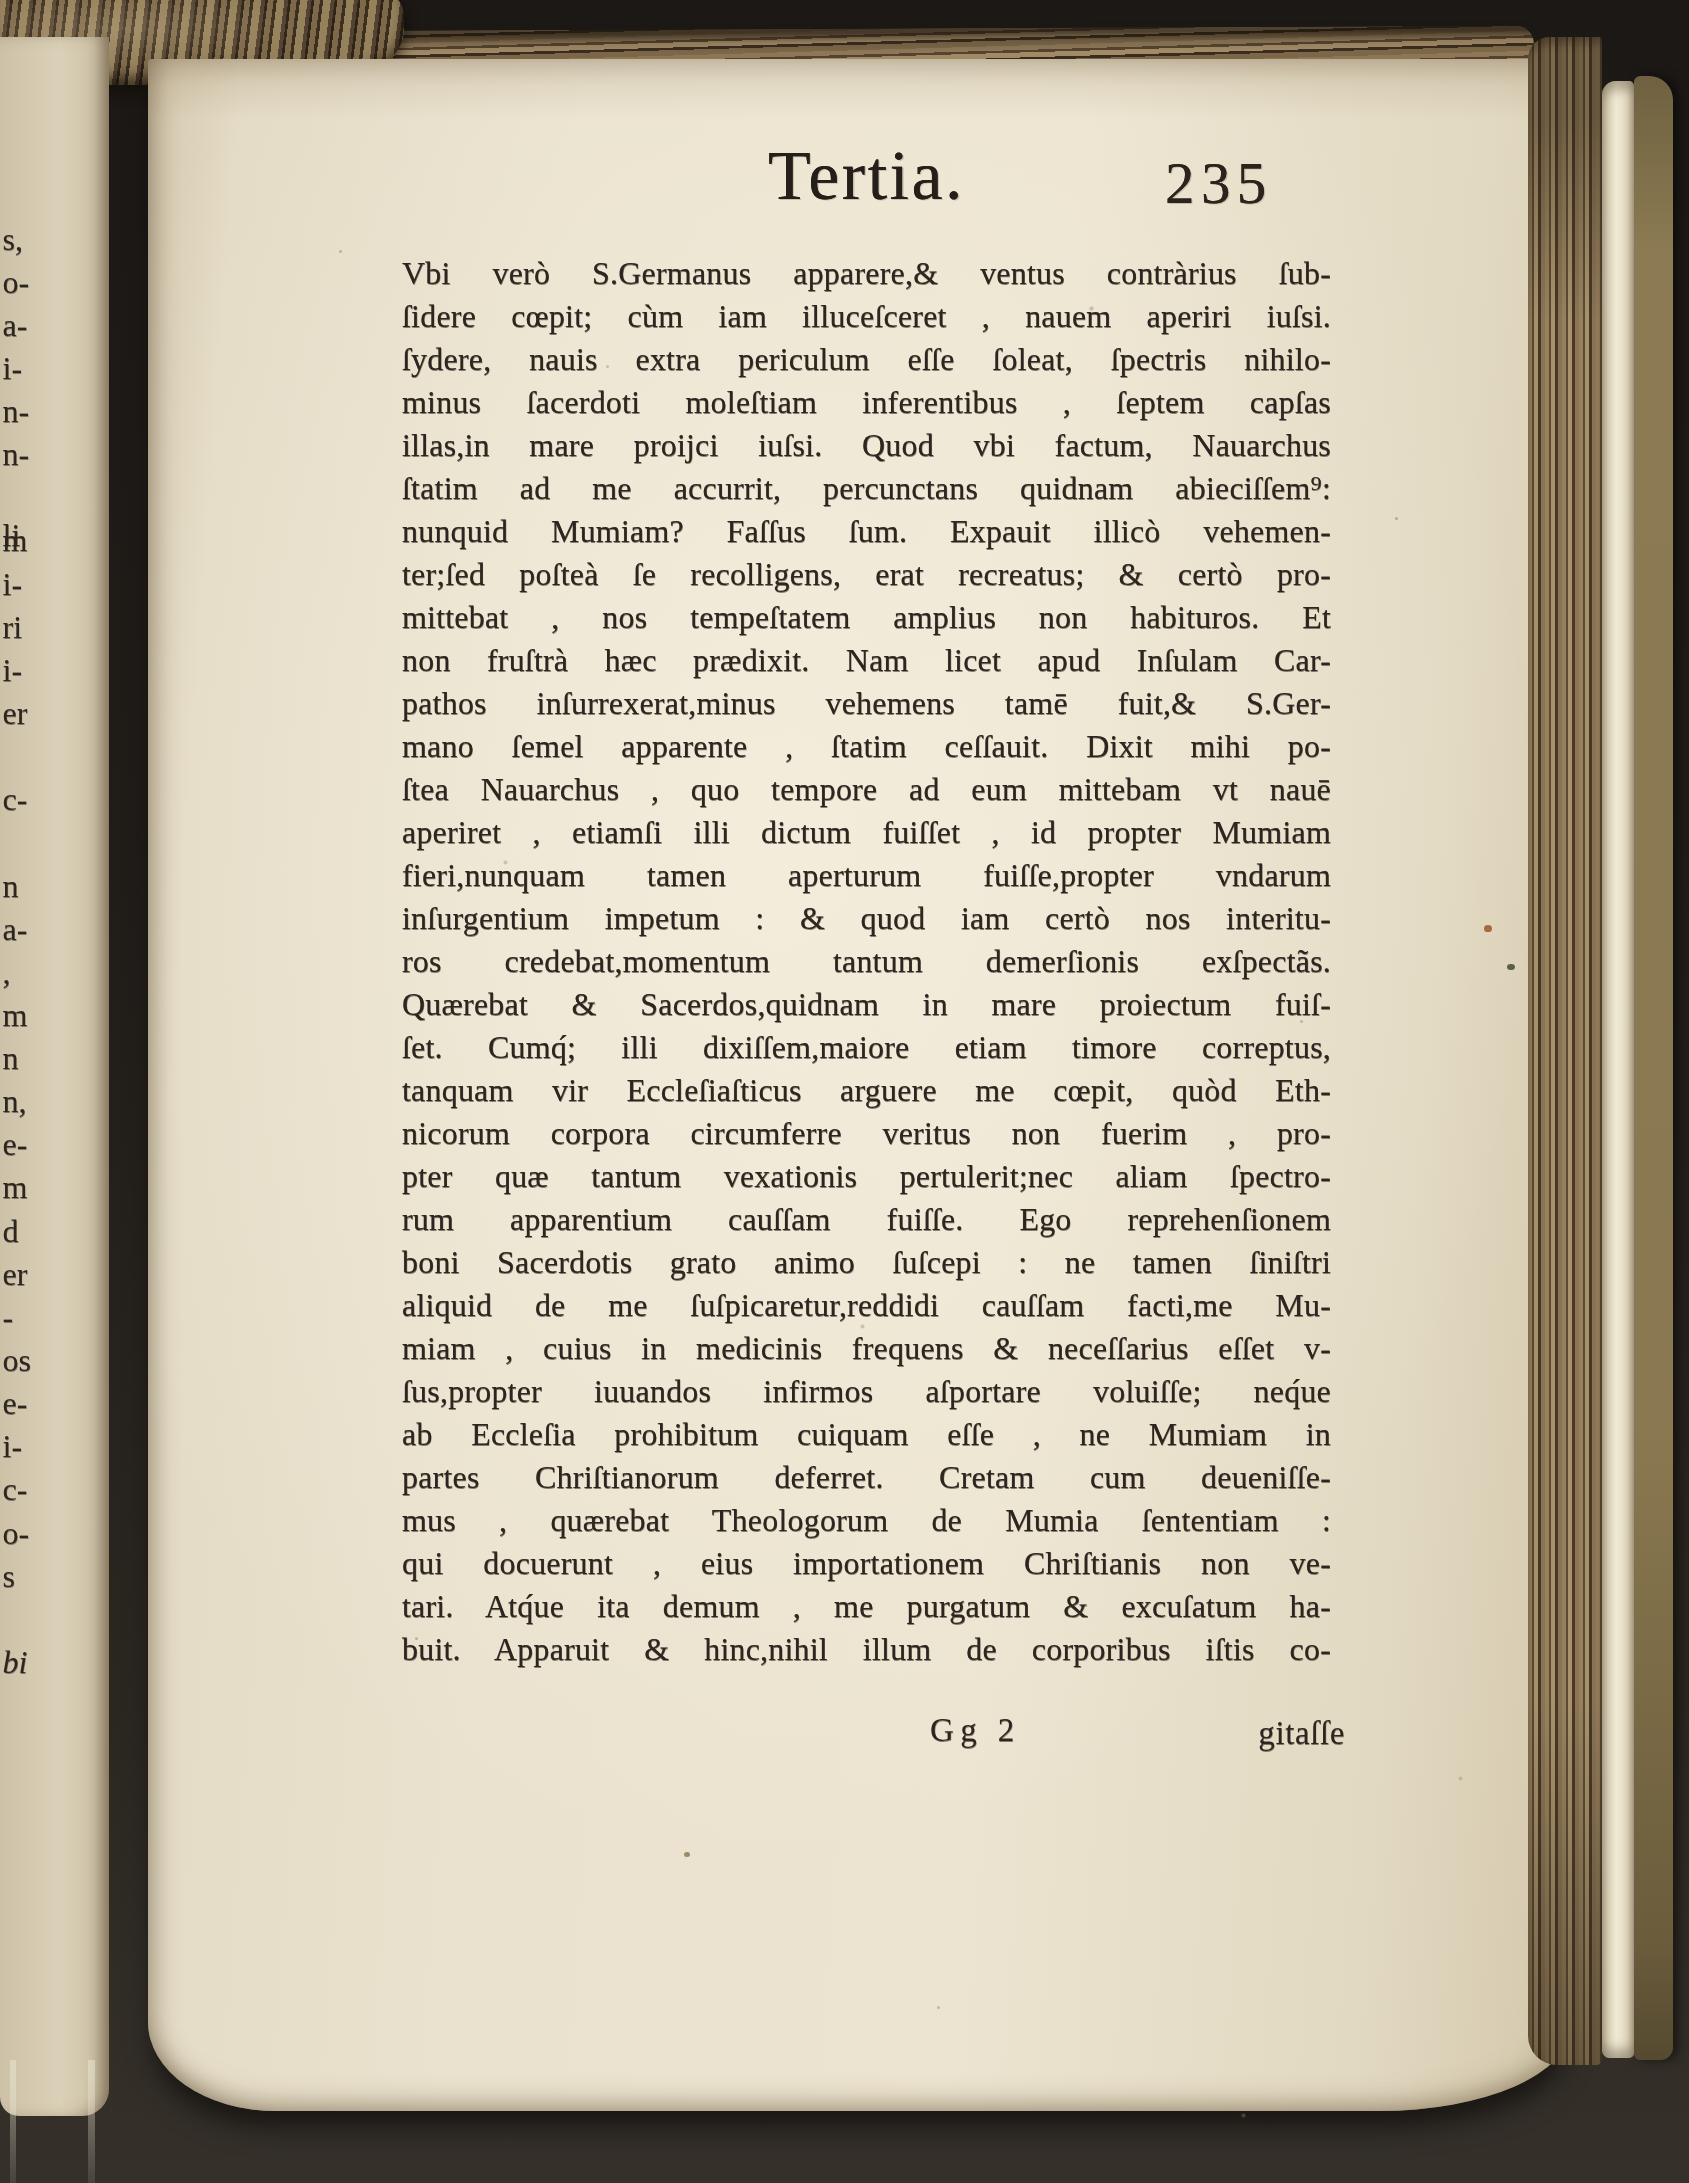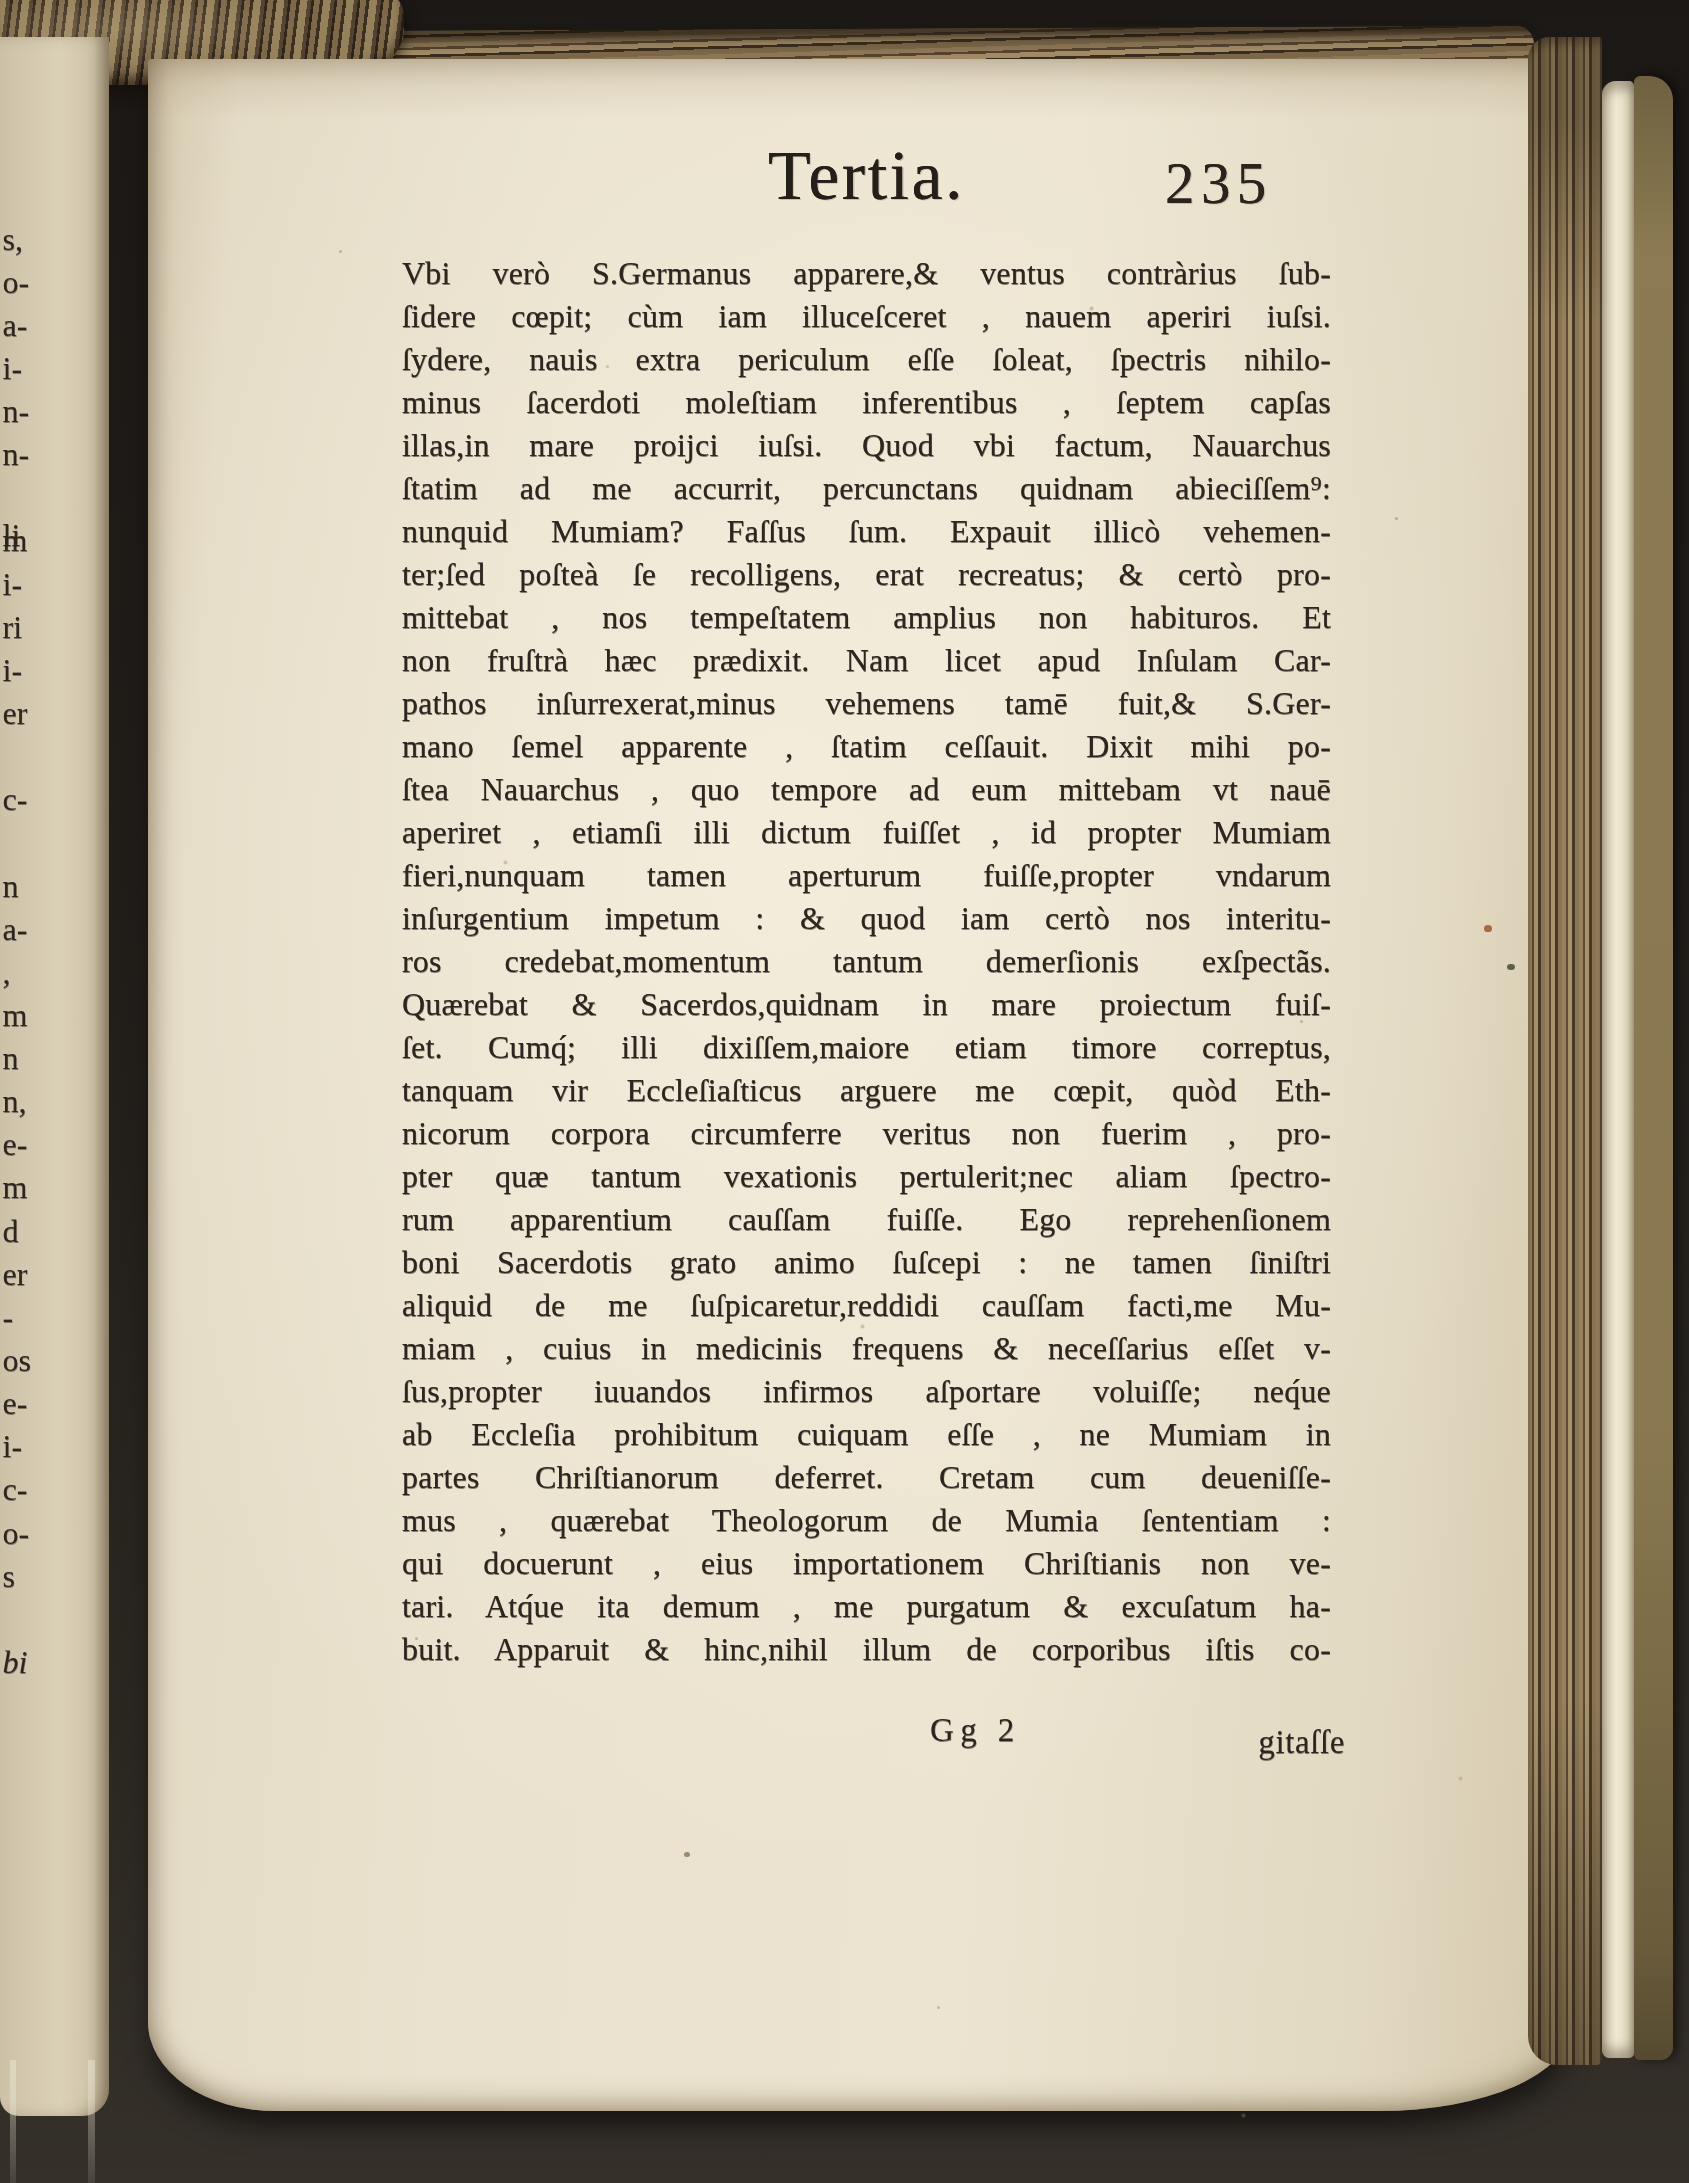--- a/index.html
+++ b/index.html
@@ -98,21 +98,21 @@
     height:43px;line-height:43px;
     text-align:justify;text-align-last:justify;
     white-space:nowrap;overflow:visible;
   }
   .signature-row{
     position:absolute;left:254px;top:1653px;width:929px;height:51px;
     font-size:33px;color:#2d2620;
     text-shadow:0.4px 0.6px 0 rgba(45,36,28,0.55);
   }
   .signature-mark{position:absolute;left:528px;width:140px;text-align:left;letter-spacing:6.4px;}
-  .catchword{position:absolute;right:-14px;top:12px;letter-spacing:0.6px;}
+  .catchword{position:absolute;right:-14px;top:3px;letter-spacing:0.6px;}
   
   .speck{position:absolute;border-radius:50%;}
   .speck-red{left:1336px;top:866px;width:8.3px;height:7px;background:#a96743;}
   .speck-green{left:1359px;top:905px;width:7.6px;height:6.4px;background:#5c6144;}
   .speck-brown{left:536px;top:1793px;width:5.7px;height:5.1px;background:#9c8a68;}
   .fibers{
     position:absolute;left:191px;top:191px;width:3.2px;height:3.2px;border-radius:50%;background:rgba(150,130,95,0.5);
     box-shadow:267px 115px 0 0 rgba(160,140,100,0.45), 751px 57px 0 0.6px rgba(150,128,92,0.4),
       1056px 267px 0 0 rgba(140,118,84,0.5), 165px 611px 0 0.6px rgba(160,140,105,0.4),
       961px 770px 0 0 rgba(150,128,92,0.45), 522px 1075px 0 0.6px rgba(155,133,96,0.4),

